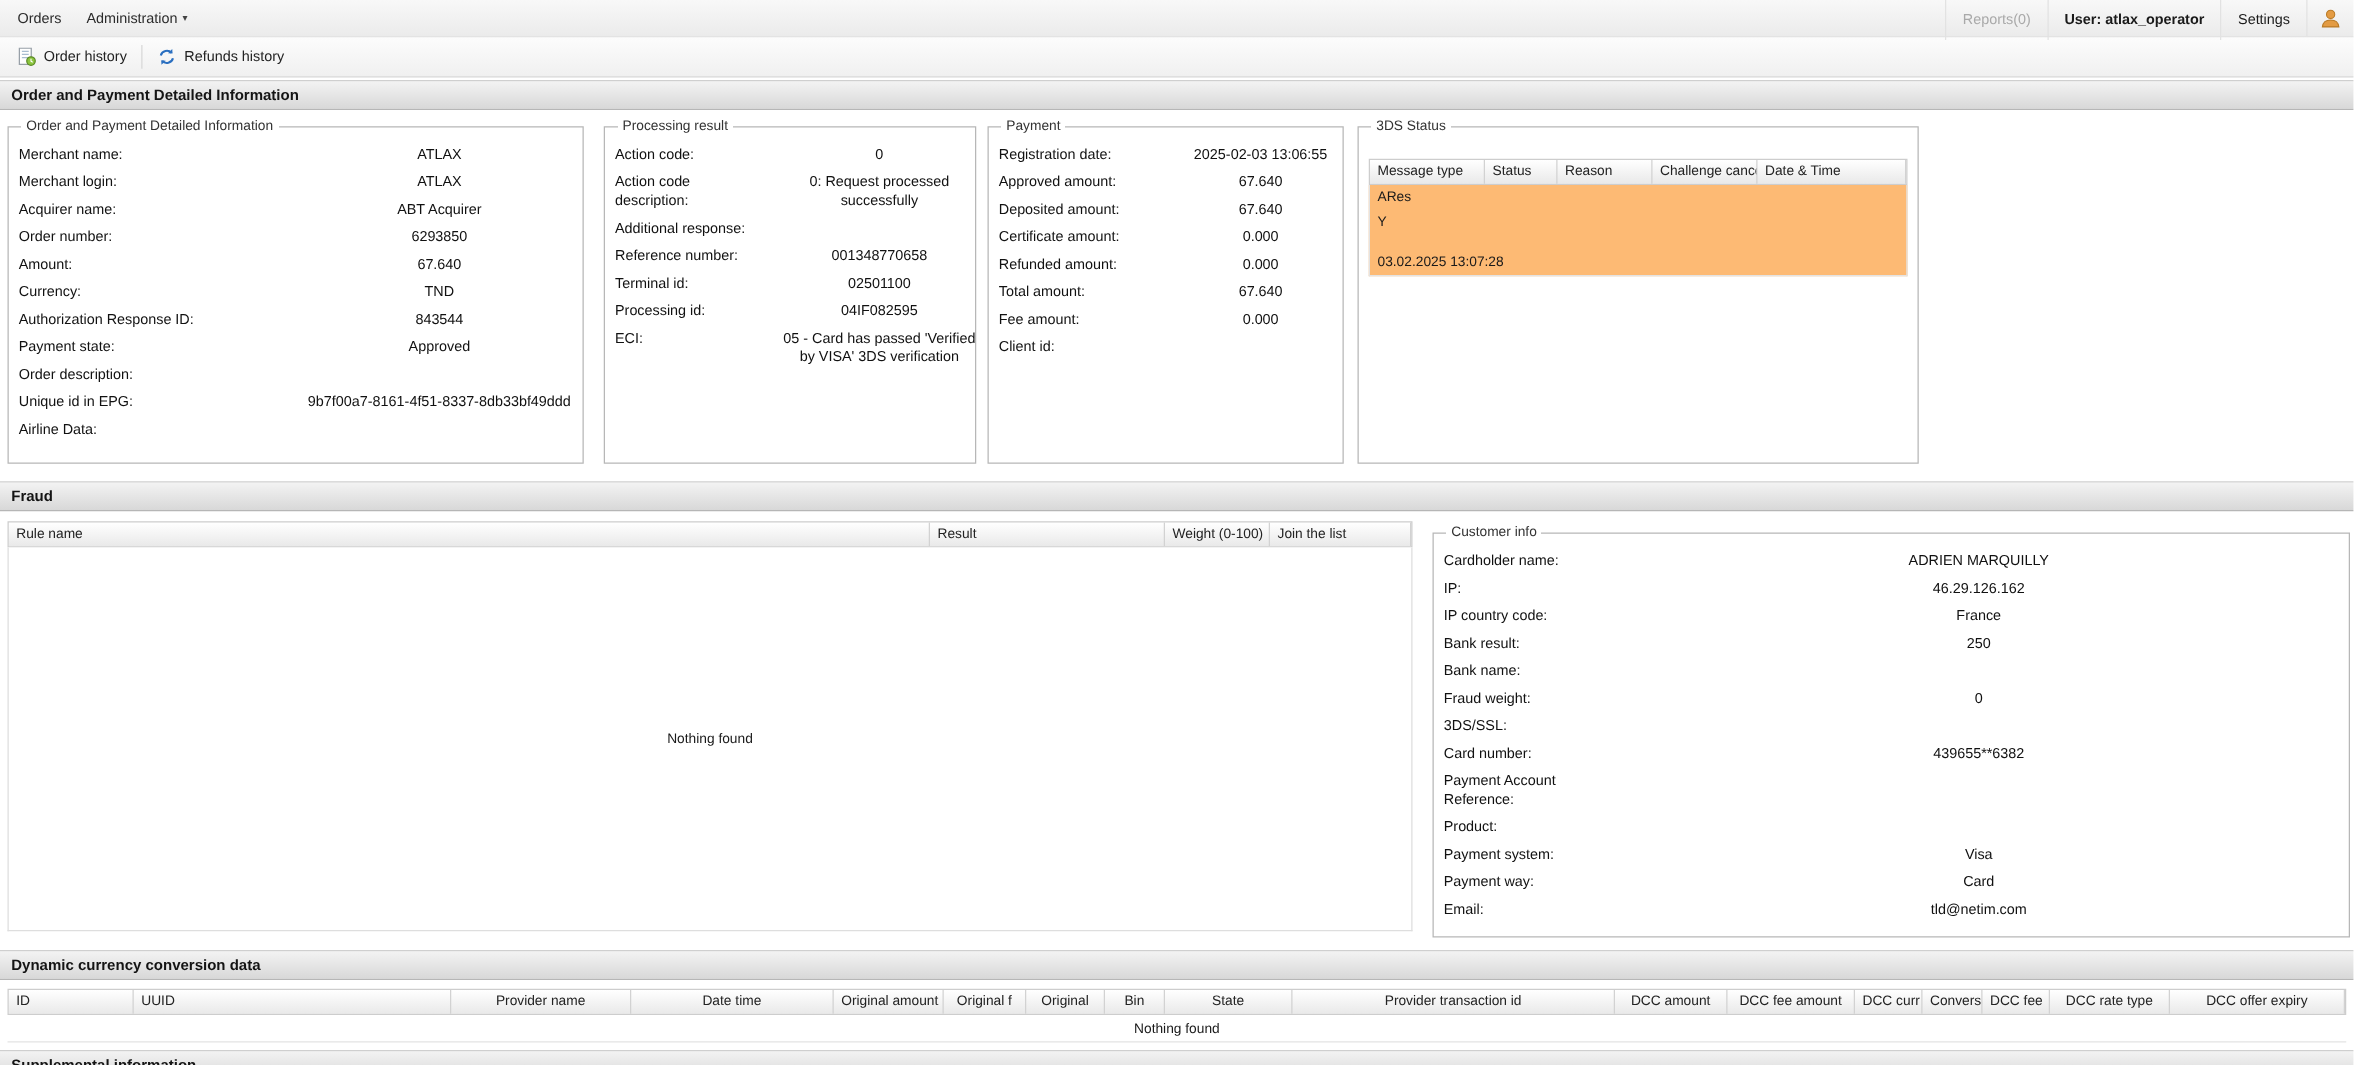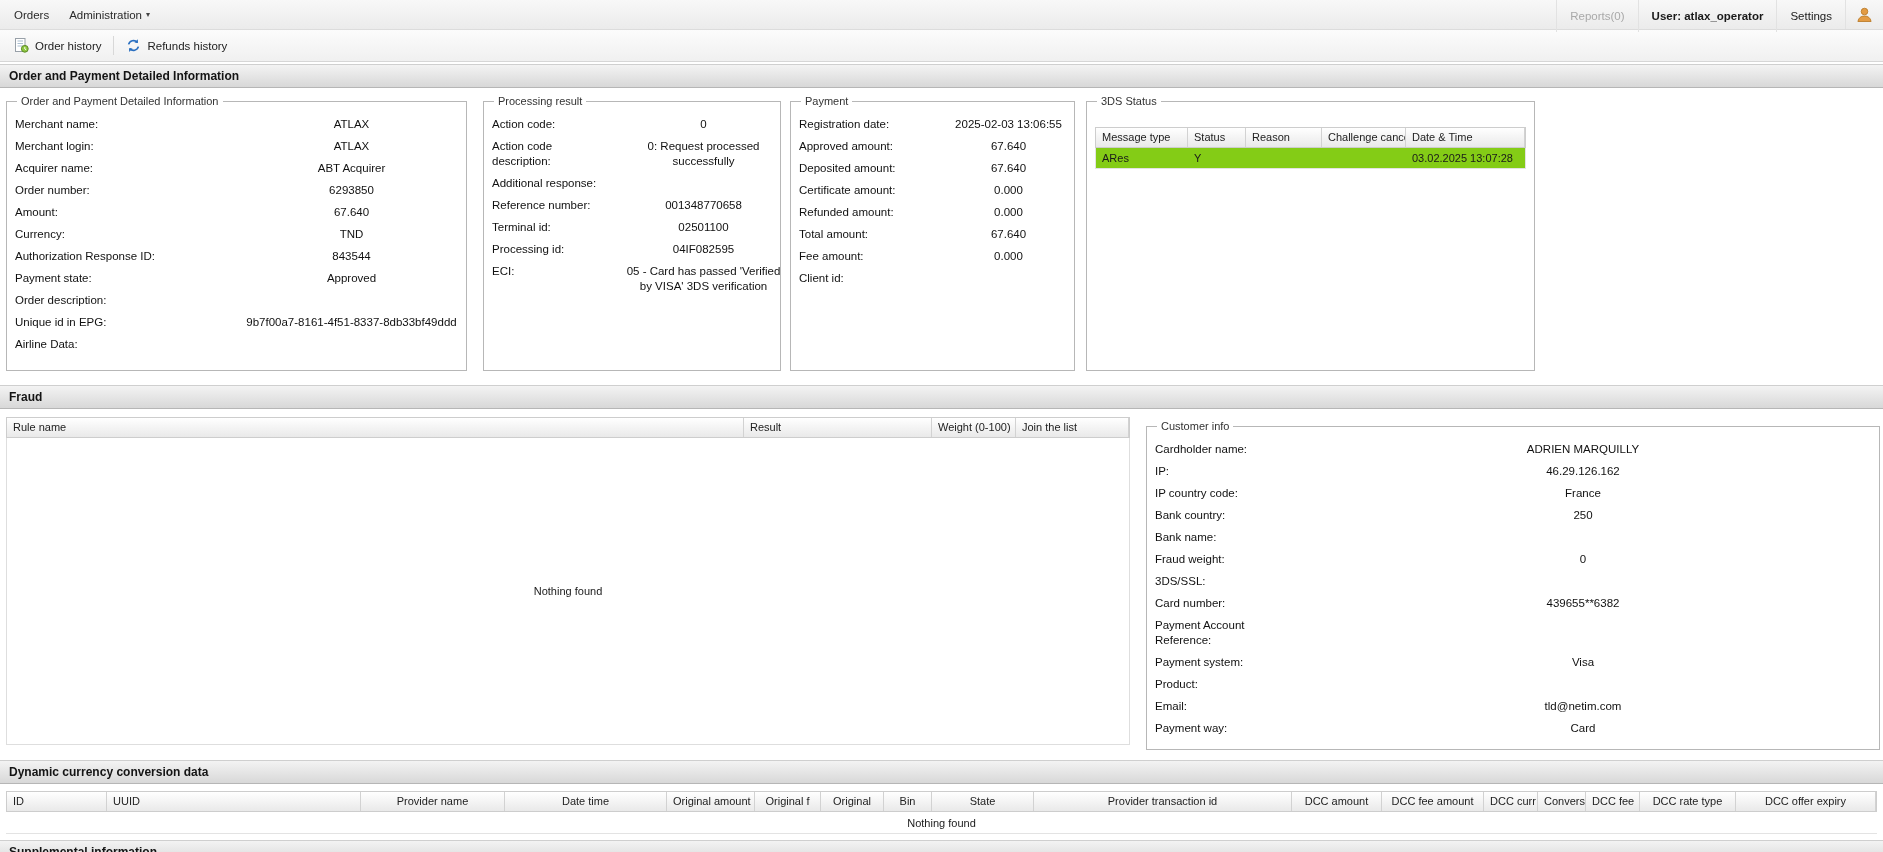--- a/index.html
+++ b/index.html
@@ -71,21 +71,21 @@
   }
   .grid-cell { padding:3px 6px; font-size:11px; line-height:14px; flex:none; overflow:hidden; white-space:nowrap; }
 
   
   .tds-grid { margin-top:16px; }
   .tds-head .grid-hcell:nth-of-type(1){ width:92px; }
   .tds-head .grid-hcell:nth-of-type(2){ width:58px; }
   .tds-head .grid-hcell:nth-of-type(3){ width:76px; }
   .tds-head .grid-hcell:nth-of-type(4){ width:84px; }
   .tds-head .grid-hcell:nth-of-type(5){ flex:1; }
-  .tds-row { display:flex; border:1px solid #e3e3e3; border-top:none; background:#84cc16; }
+  .tds-row { display:flex; border:1px solid #e3e3e3; border-top:none; background:#fdba74;flex-direction:column; }
   .tds-row .grid-cell:nth-of-type(1){ width:92px; }
   .tds-row .grid-cell:nth-of-type(2){ width:58px; }
   .tds-row .grid-cell:nth-of-type(3){ width:76px; }
   .tds-row .grid-cell:nth-of-type(4){ width:84px; }
   .tds-row .grid-cell:nth-of-type(5){ flex:1; }
 
   
   .fraud-wrap { position:relative; height:351px;padding-left:36px; }
   .fraud-grid { position:absolute; left:6px; top:8px; width:1124px; }
   .fraud-head .grid-hcell:nth-of-type(1){ width:737px; }
@@ -395,21 +395,21 @@
             <span class="flabel">IP:</span>
             <span class="fvalue">46.29.126.162</span>
           </div>
 
           <div class="frow">
             <span class="flabel">IP country code:</span>
             <span class="fvalue">France</span>
           </div>
 
           <div class="frow">
-            <span class="flabel">Bank country:</span>
+            <span class="flabel">Bank result:</span>
             <span class="fvalue">250</span>
           </div>
 
           <div class="frow">
             <span class="flabel">Bank name:</span>
             <span class="fvalue"></span>
           </div>
 
           <div class="frow">
             <span class="flabel">Fraud weight:</span>
@@ -425,37 +425,37 @@
             <span class="flabel">Card number:</span>
             <span class="fvalue">439655**6382</span>
           </div>
 
           <div class="frow">
             <span class="flabel">Payment Account Reference:</span>
             <span class="fvalue"></span>
           </div>
 
           <div class="frow">
+            <span class="flabel">Product:</span>
+            <span class="fvalue"></span>
+          </div>
+
+          <div class="frow">
             <span class="flabel">Payment system:</span>
             <span class="fvalue">Visa</span>
           </div>
 
           <div class="frow">
-            <span class="flabel">Product:</span>
-            <span class="fvalue"></span>
+            <span class="flabel">Payment way:</span>
+            <span class="fvalue">Card</span>
           </div>
 
           <div class="frow">
             <span class="flabel">Email:</span>
             <span class="fvalue">tld@netim.com</span>
-          </div>
-
-          <div class="frow">
-            <span class="flabel">Payment way:</span>
-            <span class="fvalue">Card</span>
           </div>
         </div>
     </fieldset>
 
   </div>
 
   <div class="section-bar">Dynamic currency conversion data</div>
   <div class="dcc-grid">
     <div class="grid-hrow dcc-head">
 

